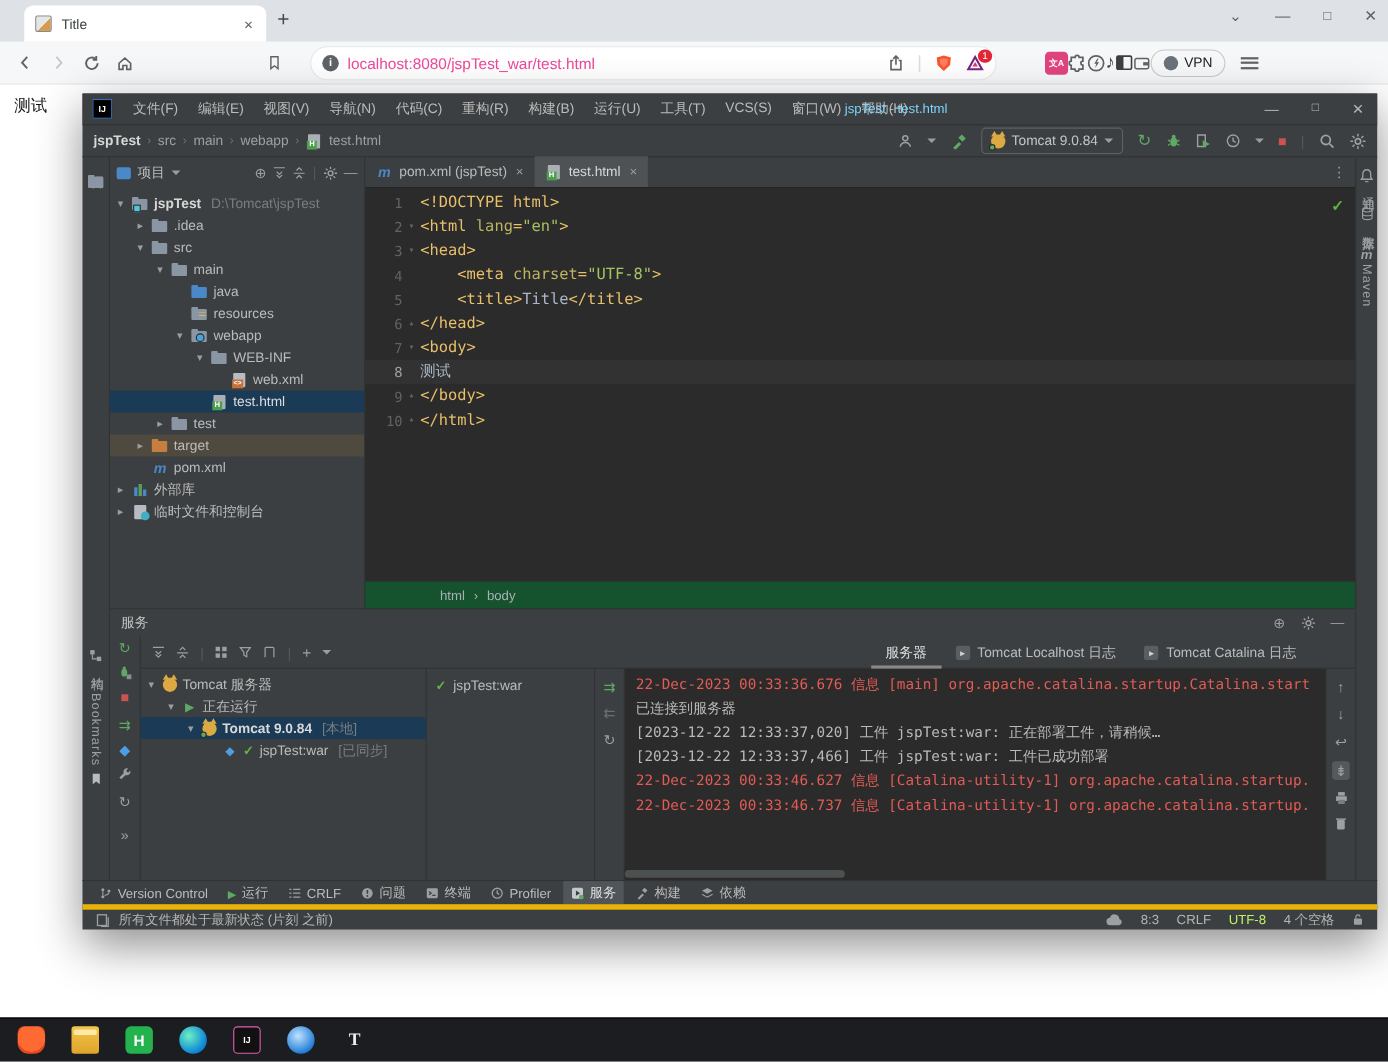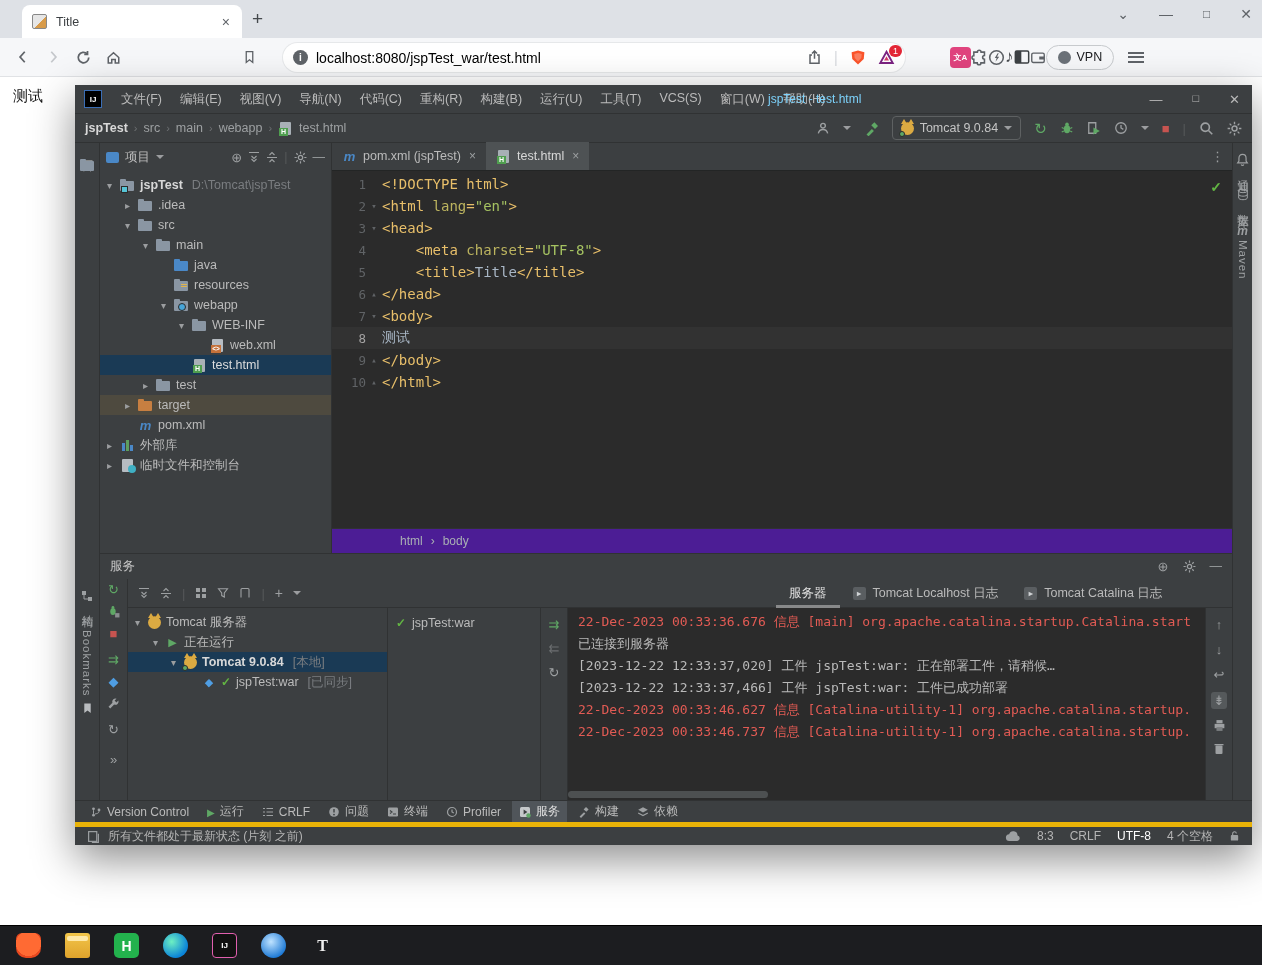--- a/index.html
+++ b/index.html
@@ -12,21 +12,21 @@
   .btab{position:absolute;left:22px;top:5px;width:220px;height:33px;background:#fff;border-radius:8px 8px 0 0;display:flex;align-items:center;padding:0 10px;font-size:12.5px;color:#3c4043}
   .btab .fav{width:15px;height:15px;border:1px solid #888;background:linear-gradient(135deg,#e6e6e6 55%,#d89b4a 55%);border-radius:2px;margin-right:9px}
   .btab .ttl{flex:1}
   .btab .tclose{color:#5f6368;font-size:14px;padding:0 2px;cursor:default}
   .newtab{position:absolute;left:252px;top:8px;font-size:19px;color:#45494d}
   .winbtns{position:absolute;right:10px;top:6px;display:flex;gap:30px;color:#5f6368;font-size:14px;align-items:center}
   .btoolbar{height:39px;background:#f6f7f9;border-bottom:1px solid #e0e2e5;display:flex;align-items:center;padding:0 8px;position:relative}
   .navic{width:30px;height:30px;display:flex;align-items:center;justify-content:center}
   .urlpill{position:absolute;left:283px;top:5px;width:622px;height:29px;background:#fff;border-radius:15px;display:flex;align-items:center;padding:0 10px;box-shadow:0 0 0 1px #e6e8ea}
   .urlinfo{width:15px;height:15px;border-radius:50%;background:#5f6368;color:#fff;font-size:10px;display:flex;align-items:center;justify-content:center;font-weight:bold;margin-right:8px}
-  .urltext{font-size:14px;color:#000000;flex:1}
+  .urltext{font-size:14px;color:#ec4899;flex:1}
   .pilltools{display:flex;align-items:center;gap:12px}
   .extarea{position:absolute;left:950px;display:flex;align-items:center;}
   .ext-translate{width:21px;height:21px;background:#e0447e;border-radius:4px;color:#fff;font-size:8px;display:flex;align-items:center;justify-content:center;font-weight:bold}
   .vpnpill{border:1px solid #c7cacd;border-radius:13px;height:25px;display:flex;align-items:center;gap:6px;padding:0 11px;font-size:12.5px;color:#202124}
   .vpndot{width:13px;height:13px;border-radius:50%;background:#6b7178;display:inline-block}
   .burger{width:16px;height:11px;border-top:2px solid #5f6368;border-bottom:2px solid #5f6368;position:relative;margin-left:14px}
   .burger:after{content:"";position:absolute;left:0;right:0;top:2.5px;height:2px;background:#5f6368}
   .badge1{position:absolute;top:-5px;right:-7px;background:#e32636;color:#fff;border-radius:7px;font-size:9px;padding:0 4px;line-height:12px}
 
   
@@ -105,31 +105,31 @@
   .edmore{position:absolute;right:8px;top:6px;color:#9da0a2;font-size:13px}
   .codewrap{flex:1;position:relative;overflow:hidden}
   .cline{height:22px;display:flex;align-items:center;font-size:14px}
   .cline.active{background:#323232}
   .lno{width:34px;text-align:right;color:#606366;font-size:12.5px;flex:none}
   .lno.cur{color:#a4a3a3}
   .fold{width:16px;text-align:center;color:#606366;font-size:9px;flex:none}
   .codetxt{white-space:pre}
   .tok-tag{color:#e8bf6a}.tok-attr{color:#bcb45f}.tok-str{color:#a5c261}.tok-text{color:#a9b7c6}.tok-plain{color:#a9b7c6}
   .inspect{position:absolute;right:10px;top:8px;color:#62b543;font-size:14px;font-weight:bold}
-  .edbc{height:25px;border-top:1px solid #303233;background:#4c1d95;display:flex;align-items:center;gap:8px;padding-left:68px;font-size:12px;color:#a9b0b4}
+  .edbc{height:25px;border-top:1px solid #303233;background:#14532d;display:flex;align-items:center;gap:8px;padding-left:68px;font-size:12px;color:#a9b0b4}
 
   
   .svc{height:247px;border-top:1px solid #303233;display:flex;flex-direction:column;background:#3c3f41}
   .svchead{height:25px;display:flex;align-items:center;padding:0 10px;font-size:12.5px;color:#c5c5c5}
   .svchead .sp{flex:1}
   .svcbody{flex:1;display:flex;min-height:0}
   .vbar{width:28px;border-right:1px solid #303233;display:flex;flex-direction:column;align-items:center;padding-top:4px;gap:9px;font-size:13px}
   .svcright{flex:1;display:flex;flex-direction:column;min-width:0}
   .svctabsrow{height:29px;border-bottom:1px solid #303233;display:flex;align-items:center;padding-left:6px;gap:10px;position:relative}
-  .svctabs{position:absolute;left:648px;top:0;height:29px;display:flex;align-items:flex-end}
+  .svctabs{position:absolute;left:664px;top:0;height:29px;display:flex;align-items:flex-end}
   .svctab{height:29px;display:flex;align-items:center;gap:7px;padding:0 13px;font-size:12.5px;color:#bbb}
   .svctab.active{color:#e0e0e0;box-shadow:inset 0 -3px 0 #88898a}
   .conicon{width:13px;height:13px;background:#5a5e61;border-radius:2px;color:#cfd2d4;font-size:8px;font-weight:bold;display:flex;align-items:center;justify-content:center}
   .svccontent{flex:1;display:flex;min-height:0}
   .svctree{width:260px;border-right:1px solid #303233;padding-top:4px}
   .deploycol{width:153px;border-right:1px solid #303233;padding:8px 0 0 8px;font-size:12.5px}
   .minibar{width:27px;border-right:1px solid #303233;display:flex;flex-direction:column;align-items:center;padding-top:10px;gap:11px;font-size:13px}
   .console{flex:1;background:#2b2b2b;padding:5px 0 0 10px;font-size:13px;overflow:hidden;position:relative}
   .conline{height:22px;white-space:nowrap;color:#b9b9b9}
   .conline.err{color:#e25b54}
@@ -137,21 +137,21 @@
   .conbar{width:27px;border-left:1px solid #303233;display:flex;flex-direction:column;align-items:center;padding-top:9px;gap:10px;color:#9da0a2;font-size:13px}
   .hl{background:#55595b;border-radius:3px;padding:1px 3px}
 
   
   .twbar{height:22px;border-top:1px solid #303233;display:flex;align-items:center;gap:4px;padding-left:8px;font-size:12px}
   .twitem{display:flex;align-items:center;gap:5px;padding:2px 7px;color:#bbb}
   .twitem.active{background:#50555a;color:#e0e0e0}
   .statusbar{height:23px;border-top:5px solid #eab308;display:flex;align-items:center;padding:0 12px;font-size:12px;color:#b4b4b4}
   .statusbar .sp{flex:1}
   .stitem{margin-left:16px}
-  .dim{color:#ffffff}
+  .dim{color:#bef264}
 
   
   .taskbar{position:absolute;left:0;bottom:0;width:1262px;height:40px;background:#1c1d20;border-top:1px solid #000;display:flex;align-items:center;gap:24px;padding-left:16px}
   .tbi{width:25px;height:25px;display:flex;align-items:center;justify-content:center;border-radius:4px;font-weight:bold}
   .tb-brave{background:radial-gradient(circle at 50% 42%,#ff6a33 65%,#e8481f 66%);border-radius:6px 6px 10px 10px}
   .tb-explorer{background:linear-gradient(#f3c64a,#dfa32c);border-radius:3px;position:relative}
   .tb-explorer:before{content:"";position:absolute;top:3px;left:2px;right:2px;height:5px;background:#ffe9a8;border-radius:2px}
   .tb-hbuilder{background:#23b24d;color:#fff;border-radius:5px;font-size:14px}
   .tb-edge{background:radial-gradient(circle at 35% 35%,#6df0c2,#0b84d8 70%);border-radius:50%}
   .tb-idea{background:#111;border:1px solid #e15fae;color:#fff;font-size:8px;border-radius:4px}

